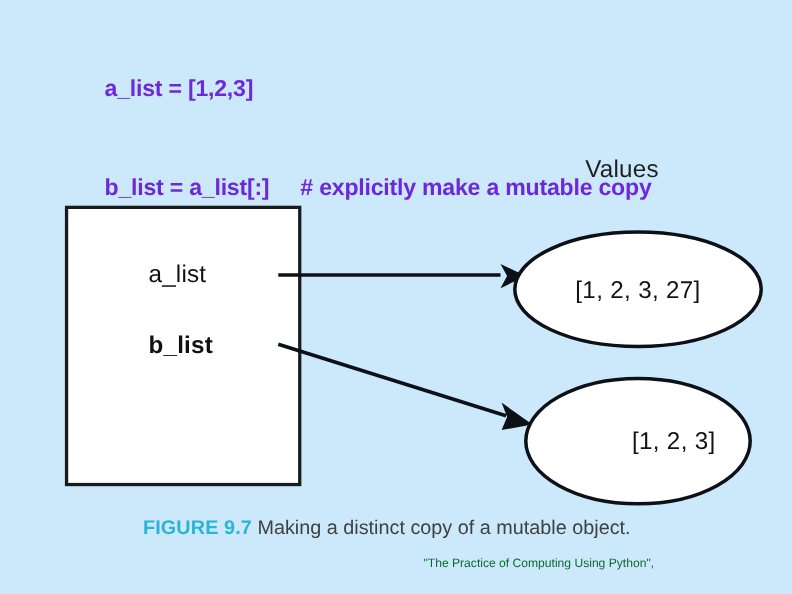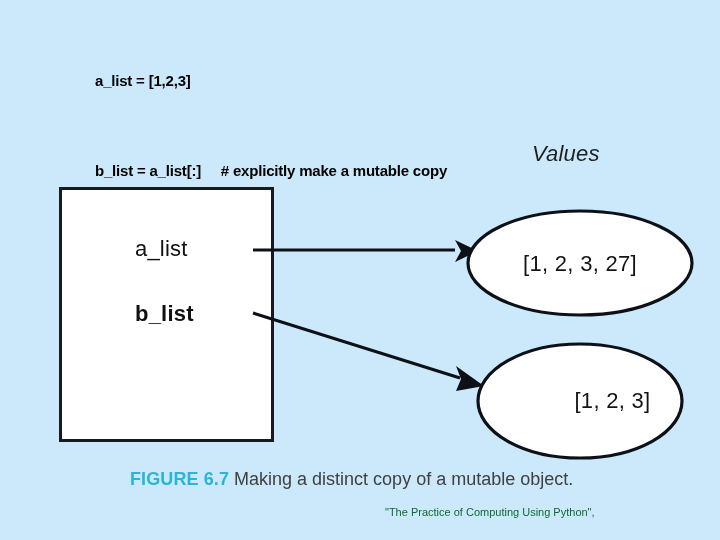--- a/index.html
+++ b/index.html
@@ -21,40 +21,40 @@
     height: 540px;
     background: #cce9fb;
   }
 
   
   .code-block {
     position: absolute;
     left: 95px;
     top: 6px;
     width: 600px;
-    color: #000000;
+    color: #6d28d9;
     font-family: "Liberation Sans", sans-serif;
-    font-size: 15px;
+    font-size: 21px;
     font-weight: 600;
     line-height: 30px;
     letter-spacing: -0.2px;
     white-space: pre;
   }
   .code-line { display: block; height: 30px; }
 
   
   .col-head {
     position: absolute;
     color: #1f1f1f;
     font-size: 22px;
     font-weight: 500;
     letter-spacing: 0.2px;
   }
   #head-namelist { left: 110px; top: 140px; }
-  #head-values   { left: 532px; top: 141px; font-style: italic; }
+  #head-values   { left: 532px; top: 141px; }
 
   
   #namelist-box {
     position: absolute;
     left: 59px;
     top: 187px;
     width: 215px;
     height: 255px;
     background: #ffffff;
     border: 3px solid #161b22;
@@ -179,21 +179,21 @@
 
     <ellipse class="ellipse-shape" cx="580" cy="263" rx="112" ry="52"></ellipse>
 
     <ellipse class="ellipse-shape" cx="580" cy="401" rx="102" ry="57"></ellipse>
   </svg>
 
   <div class="ellipse-text" id="ellipse-a-text">[1, 2, 3, 27]</div>
   <div class="ellipse-text" id="ellipse-b-text">[1, 2, 3]</div>
 
   <div id="caption">
-    <span id="caption-figure">FIGURE 6.7</span>
+    <span id="caption-figure">FIGURE 9.7</span>
     <span id="caption-text">Making a distinct copy of a mutable object.</span>
   </div>
 
   <div id="credit">
     <span class="credit-line">"The Practice of Computing Using Python",</span>
   </div>
 
 </div>
 
 </body></html>

